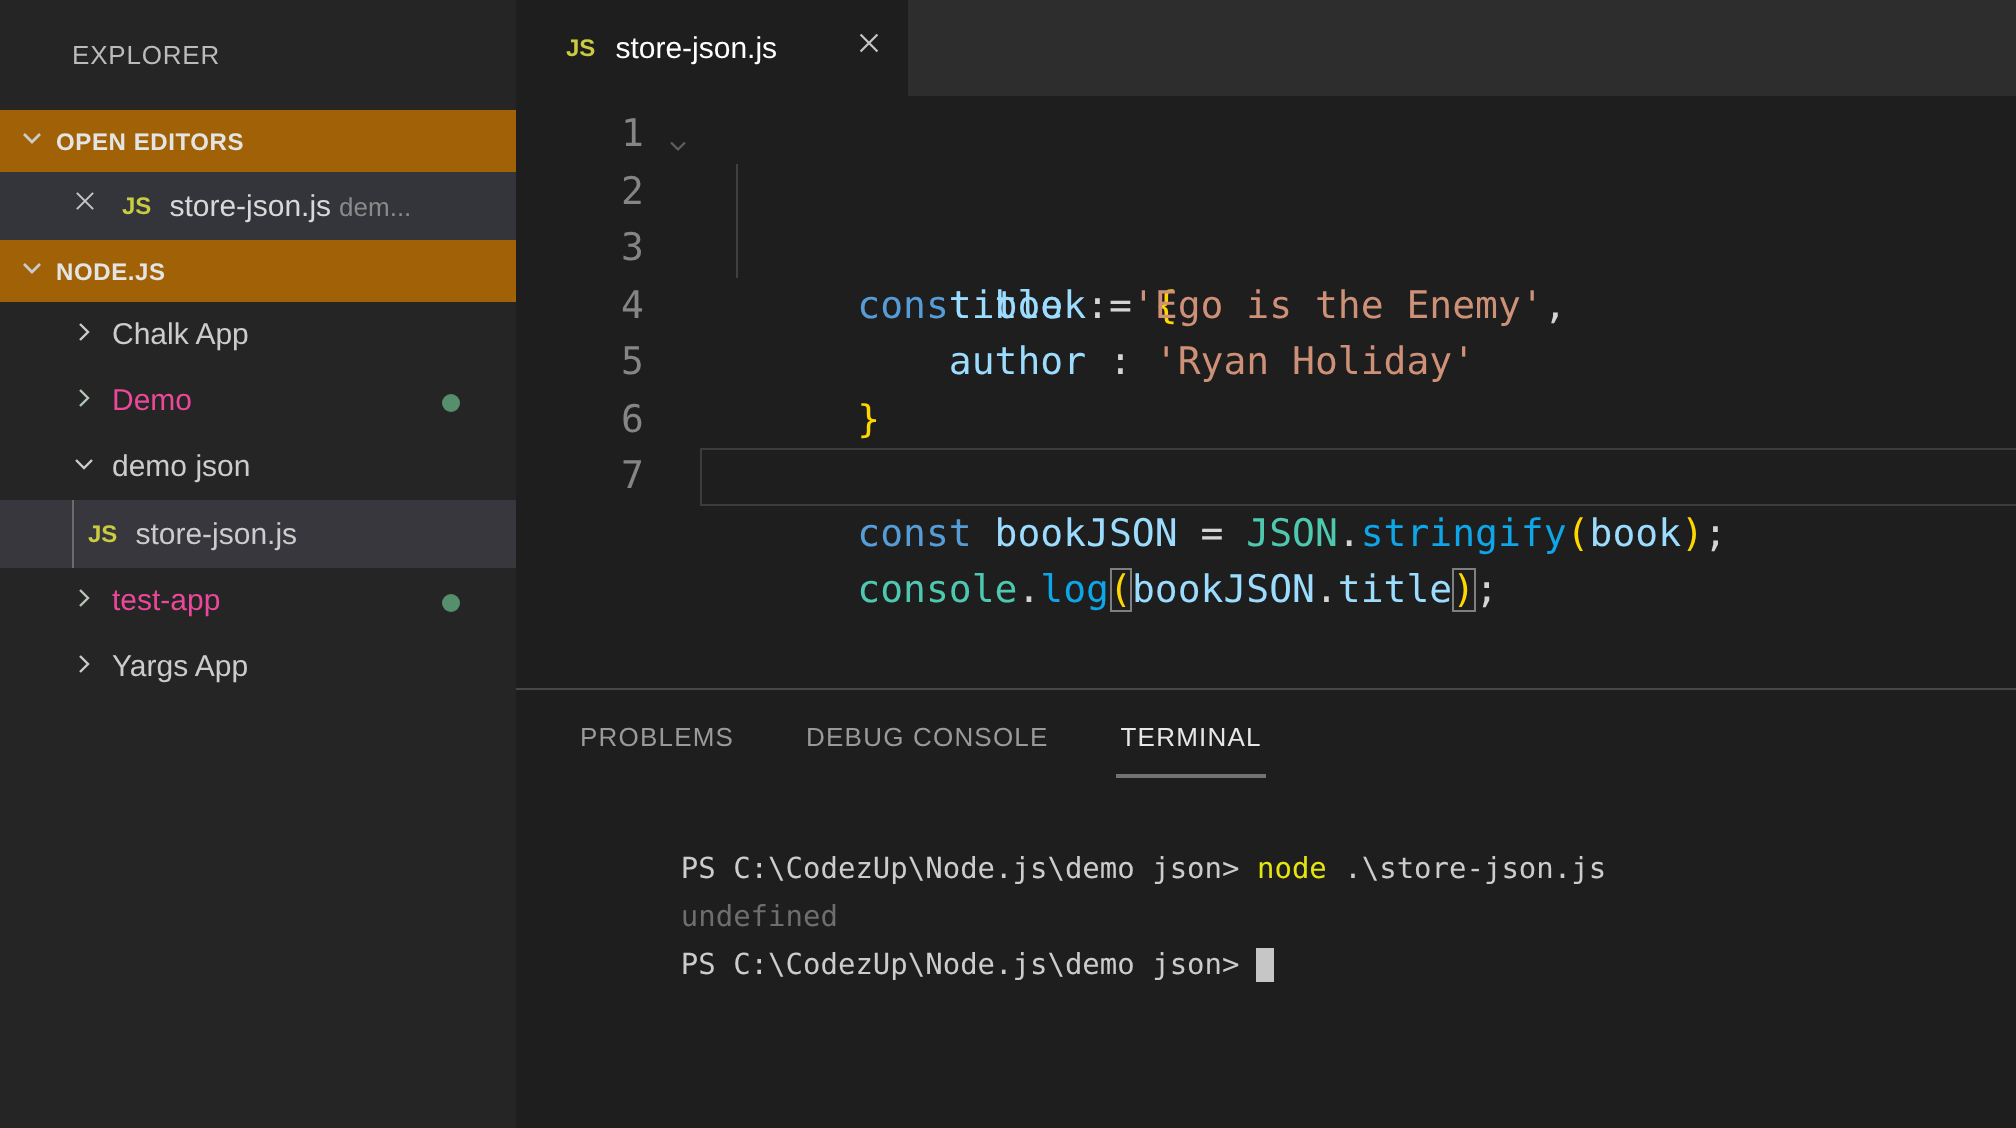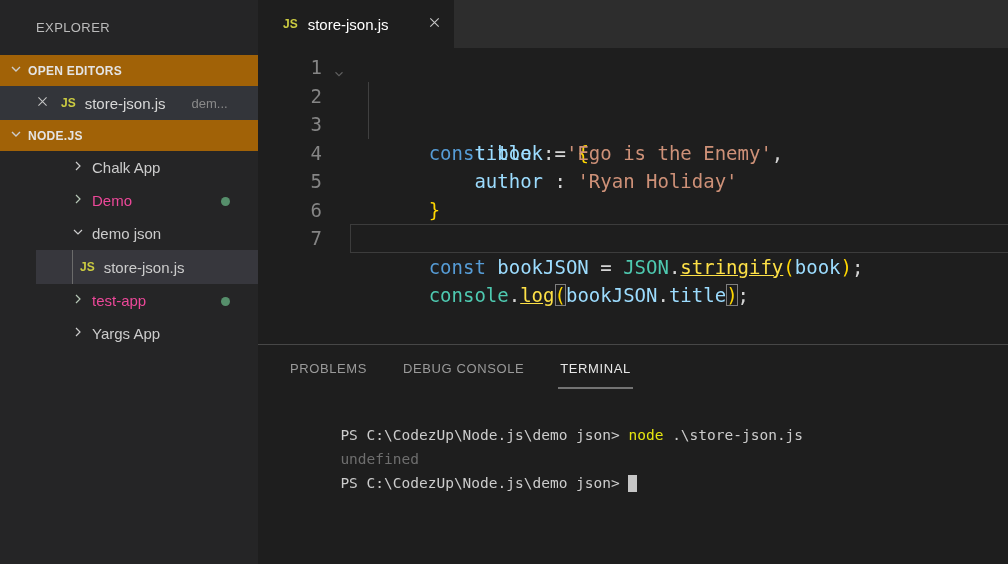--- a/index.html
+++ b/index.html
@@ -8,22 +8,22 @@
 
   
   .sidebar { position:absolute; left:0; top:0; width:258px; height:564px; background:#252526; color:#cccccc; }
   .sidebar-title { height:55px; display:flex; align-items:center; padding-left:36px; font-size:13px; color:#bbbbbb; letter-spacing:0.4px; }
   .sections-block { background:#a16207; }
   .section-header { height:31px; display:flex; align-items:center; padding-left:8px; font-size:12px; font-weight:bold; color:#e4e4e4; letter-spacing:0.3px; cursor:pointer; }
   .section-header .chev { margin-right:4px; }
   .open-editor-item { height:34px; display:flex; align-items:center; padding-left:36px; background:#33353a; cursor:pointer; }
   .open-editor-item .close { margin-right:12px; }
   .oe-file { font-size:15px; color:#d8d8d8; }
-  .oe-hint { font-size:13px; color:#8a8a8a; margin-left:26px; }
-  .tree { position:relative;margin-left:36px; }
+  .oe-hint { font-size:13px; color:#8a8a8a; margin-left:4px; }
+  .tree { position:relative; }
   .tree-row { height:33px; display:flex; align-items:center; padding-left:34px; font-size:15px; color:#cccccc; position:relative; cursor:pointer; }
   .tree-row .chev { margin-right:6px; }
   .tree-row.modified, .tree-row.modified .label { color:#ec4899; }
   .tree-row.file-row { padding-left:44px; background:#37373d; height:34px; }
   .tree-row.file-row::before { content:""; position:absolute; left:36px; top:0; bottom:0; width:1px; background:#6b6b6b; }
   .badge-dot { position:absolute; right:28px; top:50%; margin-top:-4px; width:9px; height:9px; border-radius:50%; background:#568f6b; }
   .js-badge { color:#cbcb41; font-weight:bold; font-size:12px; font-family:"Liberation Sans", sans-serif; margin-right:9px; }
 
   
   .editor-area { position:absolute; left:258px; top:0; width:750px; height:344px; background:#1e1e1e; }
@@ -38,21 +38,21 @@
   .line-num { position:absolute; left:0; top:0; width:64px; text-align:right; color:#858585; }
   .fold-icon { position:absolute; left:74px; top:7px; }
   .guided::before { content:""; position:absolute; left:110px; top:0; bottom:0; width:1px; background:#404040; }
   .current::after { content:""; position:absolute; left:92px; right:0; top:0; bottom:0; border-top:1px solid #3c3c3c; border-bottom:1px solid #3c3c3c; border-left:1px solid #3c3c3c; pointer-events:none; }
 
   .keyword { color:#569cd6; }
   .variable { color:#9cdcfe; }
   .string  { color:#ce9178; }
   .bracket { color:#ffd700; }
   .type    { color:#4ec9b0; }
-  .func    { color:#fde047;text-decoration:underline; }
+  .func    { color:#0ea5e9; }
   .punct   { color:#d4d4d4; }
   .matched { outline:1px solid #7f7f7f; outline-offset:-1px; }
 
   
   .panel { position:absolute; left:258px; top:344px; width:750px; height:220px; background:#1e1e1e; border-top:1px solid #474747; }
   .panel-tabs { display:flex; gap:32px; padding-left:30px; height:46px; align-items:center; }
   .panel-tab { font-size:13px; letter-spacing:0.6px; color:#9a9a9a; padding:13px 2px; cursor:pointer; }
   .panel-tab.active { color:#e7e7e7; border-bottom:2px solid #737373; padding-bottom:11px; }
   .terminal { padding-left:30px; padding-top:8px; font-family:"DejaVu Sans Mono", monospace; font-size:14.5px; color:#cccccc; }
   .t-line { height:24px; line-height:24px; white-space:pre; }

